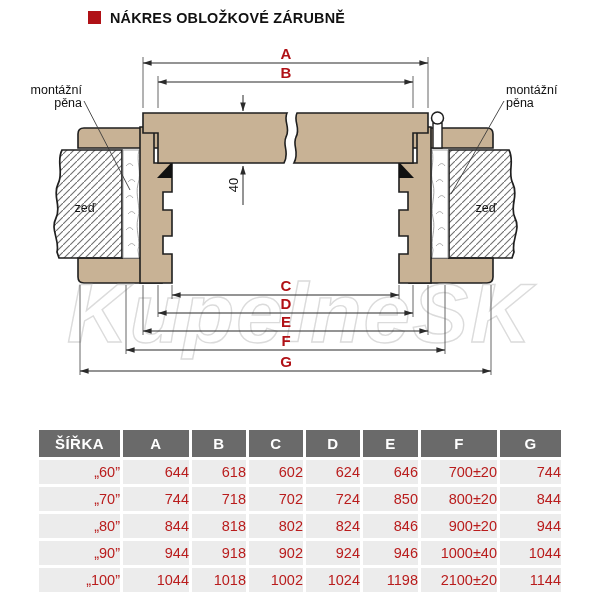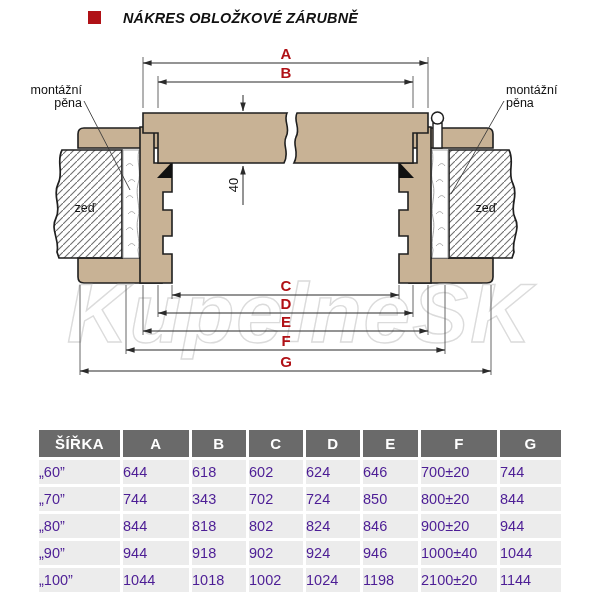--- a/index.html
+++ b/index.html
@@ -8,21 +8,21 @@
     --dim:#b01116;
     --hdr-bg:#6a6a6a;
     --row-bg:#ececec;
   }
   html,body{margin:0;padding:0;}
   .page{
     position:relative;width:600px;height:600px;background:#ffffff;
     font-family:"Liberation Sans", sans-serif;overflow:hidden;
   }
   .title-bar{
-    position:absolute;left:88px;top:9px;display:flex;align-items:center;gap:22px;font-style:italic;
+    position:absolute;left:88px;top:9px;display:flex;align-items:center;gap:9px;
   }
   .title-bullet{
     width:13px;height:13px;background:var(--accent,#b01116);flex:0 0 auto;
   }
   .title-text{
     margin:0;font-size:15px;font-weight:bold;color:#111;letter-spacing:0.2px;
     white-space:nowrap;transform:scaleX(0.96);transform-origin:left center;
   }
   svg.diagram{position:absolute;left:0;top:40px;}
   svg.diagram text{font-family:"Liberation Sans", sans-serif;}
@@ -32,22 +32,22 @@
       stroke:#c9c9c9;stroke-width:1.4px;opacity:0.65;letter-spacing:2px;}
   table.size-table{
     position:absolute;left:36px;top:427px;width:528px;
     border-collapse:separate;border-spacing:3px;table-layout:fixed;
   }
   table.size-table th{
     background:var(--hdr-bg,#6a6a6a);color:#ffffff;font-size:15px;font-weight:bold;
     padding:5px 0;letter-spacing:0.5px;
   }
   table.size-table td{
-    background:var(--row-bg,#ececec);color:#4c1d95;font-size:14.5px;
-    padding:4px 0;text-align:left;white-space:nowrap;margin-left:16px;
+    background:var(--row-bg,#ececec);color:#b91c1c;font-size:14.5px;
+    padding:4px 0;text-align:right;white-space:nowrap;margin-left:16px;
   }
   col.c-sirka{width:81px;} col.c-a{width:66px;} col.c-b{width:54px;}
   col.c-c{width:54px;} col.c-d{width:54px;} col.c-e{width:55px;}
   col.c-f{width:76px;} col.c-g{width:61px;}
 </style>
 </head>
 <body>
 
 <div class="page">
 
@@ -185,21 +185,21 @@
           <td>618</td>
           <td>602</td>
           <td>624</td>
           <td>646</td>
           <td>700±20</td>
           <td>744</td>
         </tr>
         <tr>
           <td>„70”</td>
           <td>744</td>
-          <td>343</td>
+          <td>718</td>
           <td>702</td>
           <td>724</td>
           <td>850</td>
           <td>800±20</td>
           <td>844</td>
         </tr>
         <tr>
           <td>„80”</td>
           <td>844</td>
           <td>818</td>

